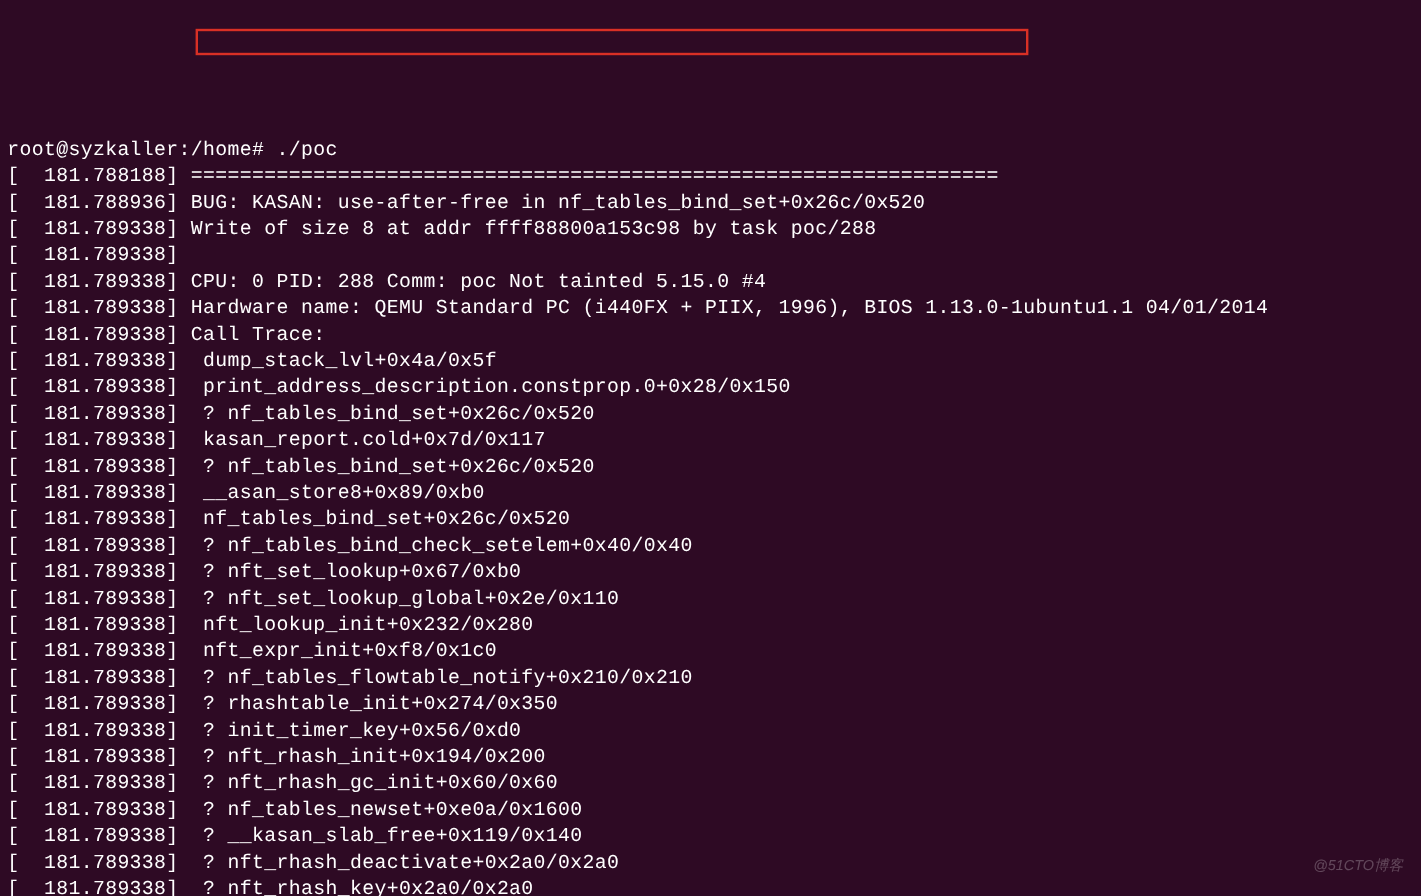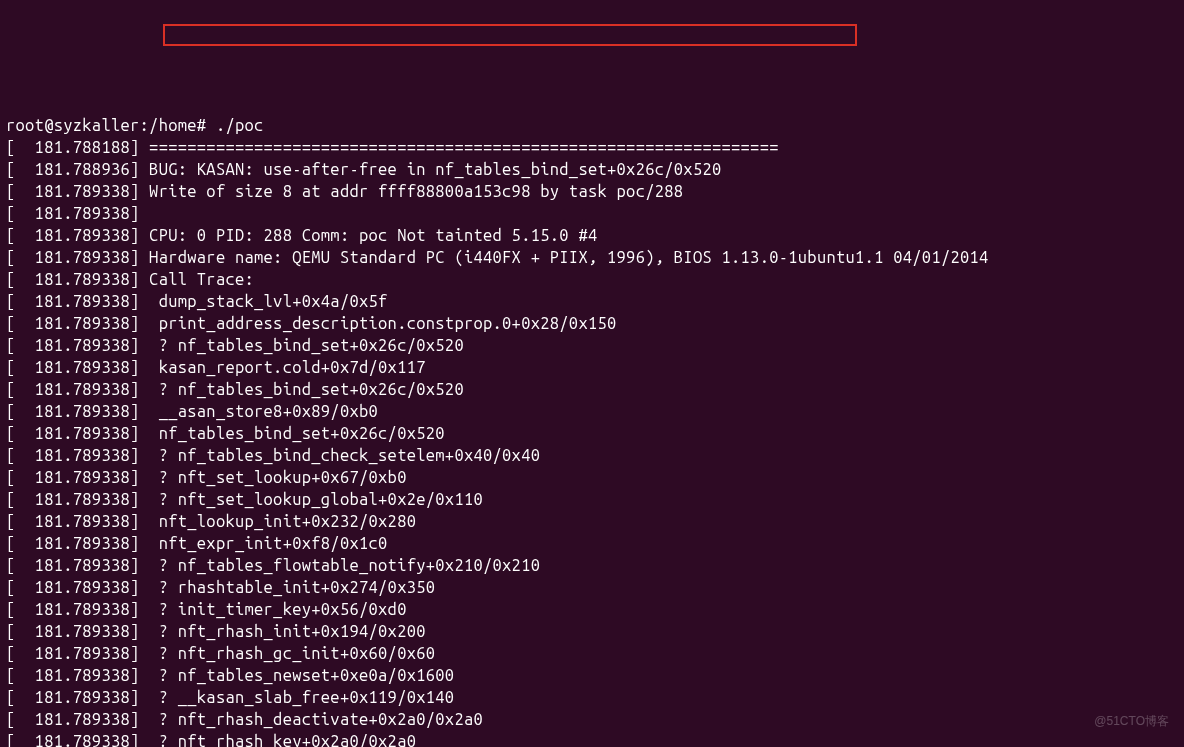--- a/index.html
+++ b/index.html
@@ -18,35 +18,37 @@
       overflow: hidden;
       width: 1184px;
       height: 747px;
       position: relative;
     }
     .terminal {
       letter-spacing: 0.3px;
     }
     .line {
       display: block;
+      font-family: Liberation Mono, monospace;
     }
     .highlight-box {
       position: absolute;
       border: 2px solid #d93025;
       background: transparent;
       pointer-events: none;
     }
     .watermark {
       position: absolute;
       bottom: 15px;
       right: 15px;
       color: rgba(255,255,255,0.25);
       font-size: 12px;
       font-family: Arial, sans-serif;
       letter-spacing: 0;
+      font-style: italic;
     }
   </style>
 </head>
 <body>
 
 
 
 <div class="terminal">
 <span class="line">root@syzkaller:/home# ./poc</span><div id="log-lines"><span class="line">[  181.788188] ==================================================================</span><span class="line">[  181.788936] BUG: KASAN: use-after-free in nf_tables_bind_set+0x26c/0x520</span><span class="line">[  181.789338] Write of size 8 at addr ffff88800a153c98 by task poc/288</span><span class="line">[  181.789338] </span><span class="line">[  181.789338] CPU: 0 PID: 288 Comm: poc Not tainted 5.15.0 #4</span><span class="line">[  181.789338] Hardware name: QEMU Standard PC (i440FX + PIIX, 1996), BIOS 1.13.0-1ubuntu1.1 04/01/2014</span><span class="line">[  181.789338] Call Trace:</span><span class="line">[  181.789338]  dump_stack_lvl+0x4a/0x5f</span><span class="line">[  181.789338]  print_address_description.constprop.0+0x28/0x150</span><span class="line">[  181.789338]  ? nf_tables_bind_set+0x26c/0x520</span><span class="line">[  181.789338]  kasan_report.cold+0x7d/0x117</span><span class="line">[  181.789338]  ? nf_tables_bind_set+0x26c/0x520</span><span class="line">[  181.789338]  __asan_store8+0x89/0xb0</span><span class="line">[  181.789338]  nf_tables_bind_set+0x26c/0x520</span><span class="line">[  181.789338]  ? nf_tables_bind_check_setelem+0x40/0x40</span><span class="line">[  181.789338]  ? nft_set_lookup+0x67/0xb0</span><span class="line">[  181.789338]  ? nft_set_lookup_global+0x2e/0x110</span><span class="line">[  181.789338]  nft_lookup_init+0x232/0x280</span><span class="line">[  181.789338]  nft_expr_init+0xf8/0x1c0</span><span class="line">[  181.789338]  ? nf_tables_flowtable_notify+0x210/0x210</span><span class="line">[  181.789338]  ? rhashtable_init+0x274/0x350</span><span class="line">[  181.789338]  ? init_timer_key+0x56/0xd0</span><span class="line">[  181.789338]  ? nft_rhash_init+0x194/0x200</span><span class="line">[  181.789338]  ? nft_rhash_gc_init+0x60/0x60</span><span class="line">[  181.789338]  ? nf_tables_newset+0xe0a/0x1600</span><span class="line">[  181.789338]  ? __kasan_slab_free+0x119/0x140</span><span class="line">[  181.789338]  ? nft_rhash_deactivate+0x2a0/0x2a0</span><span class="line">[  181.789338]  ? nft_rhash_key+0x2a0/0x2a0</span></div></div>
 

